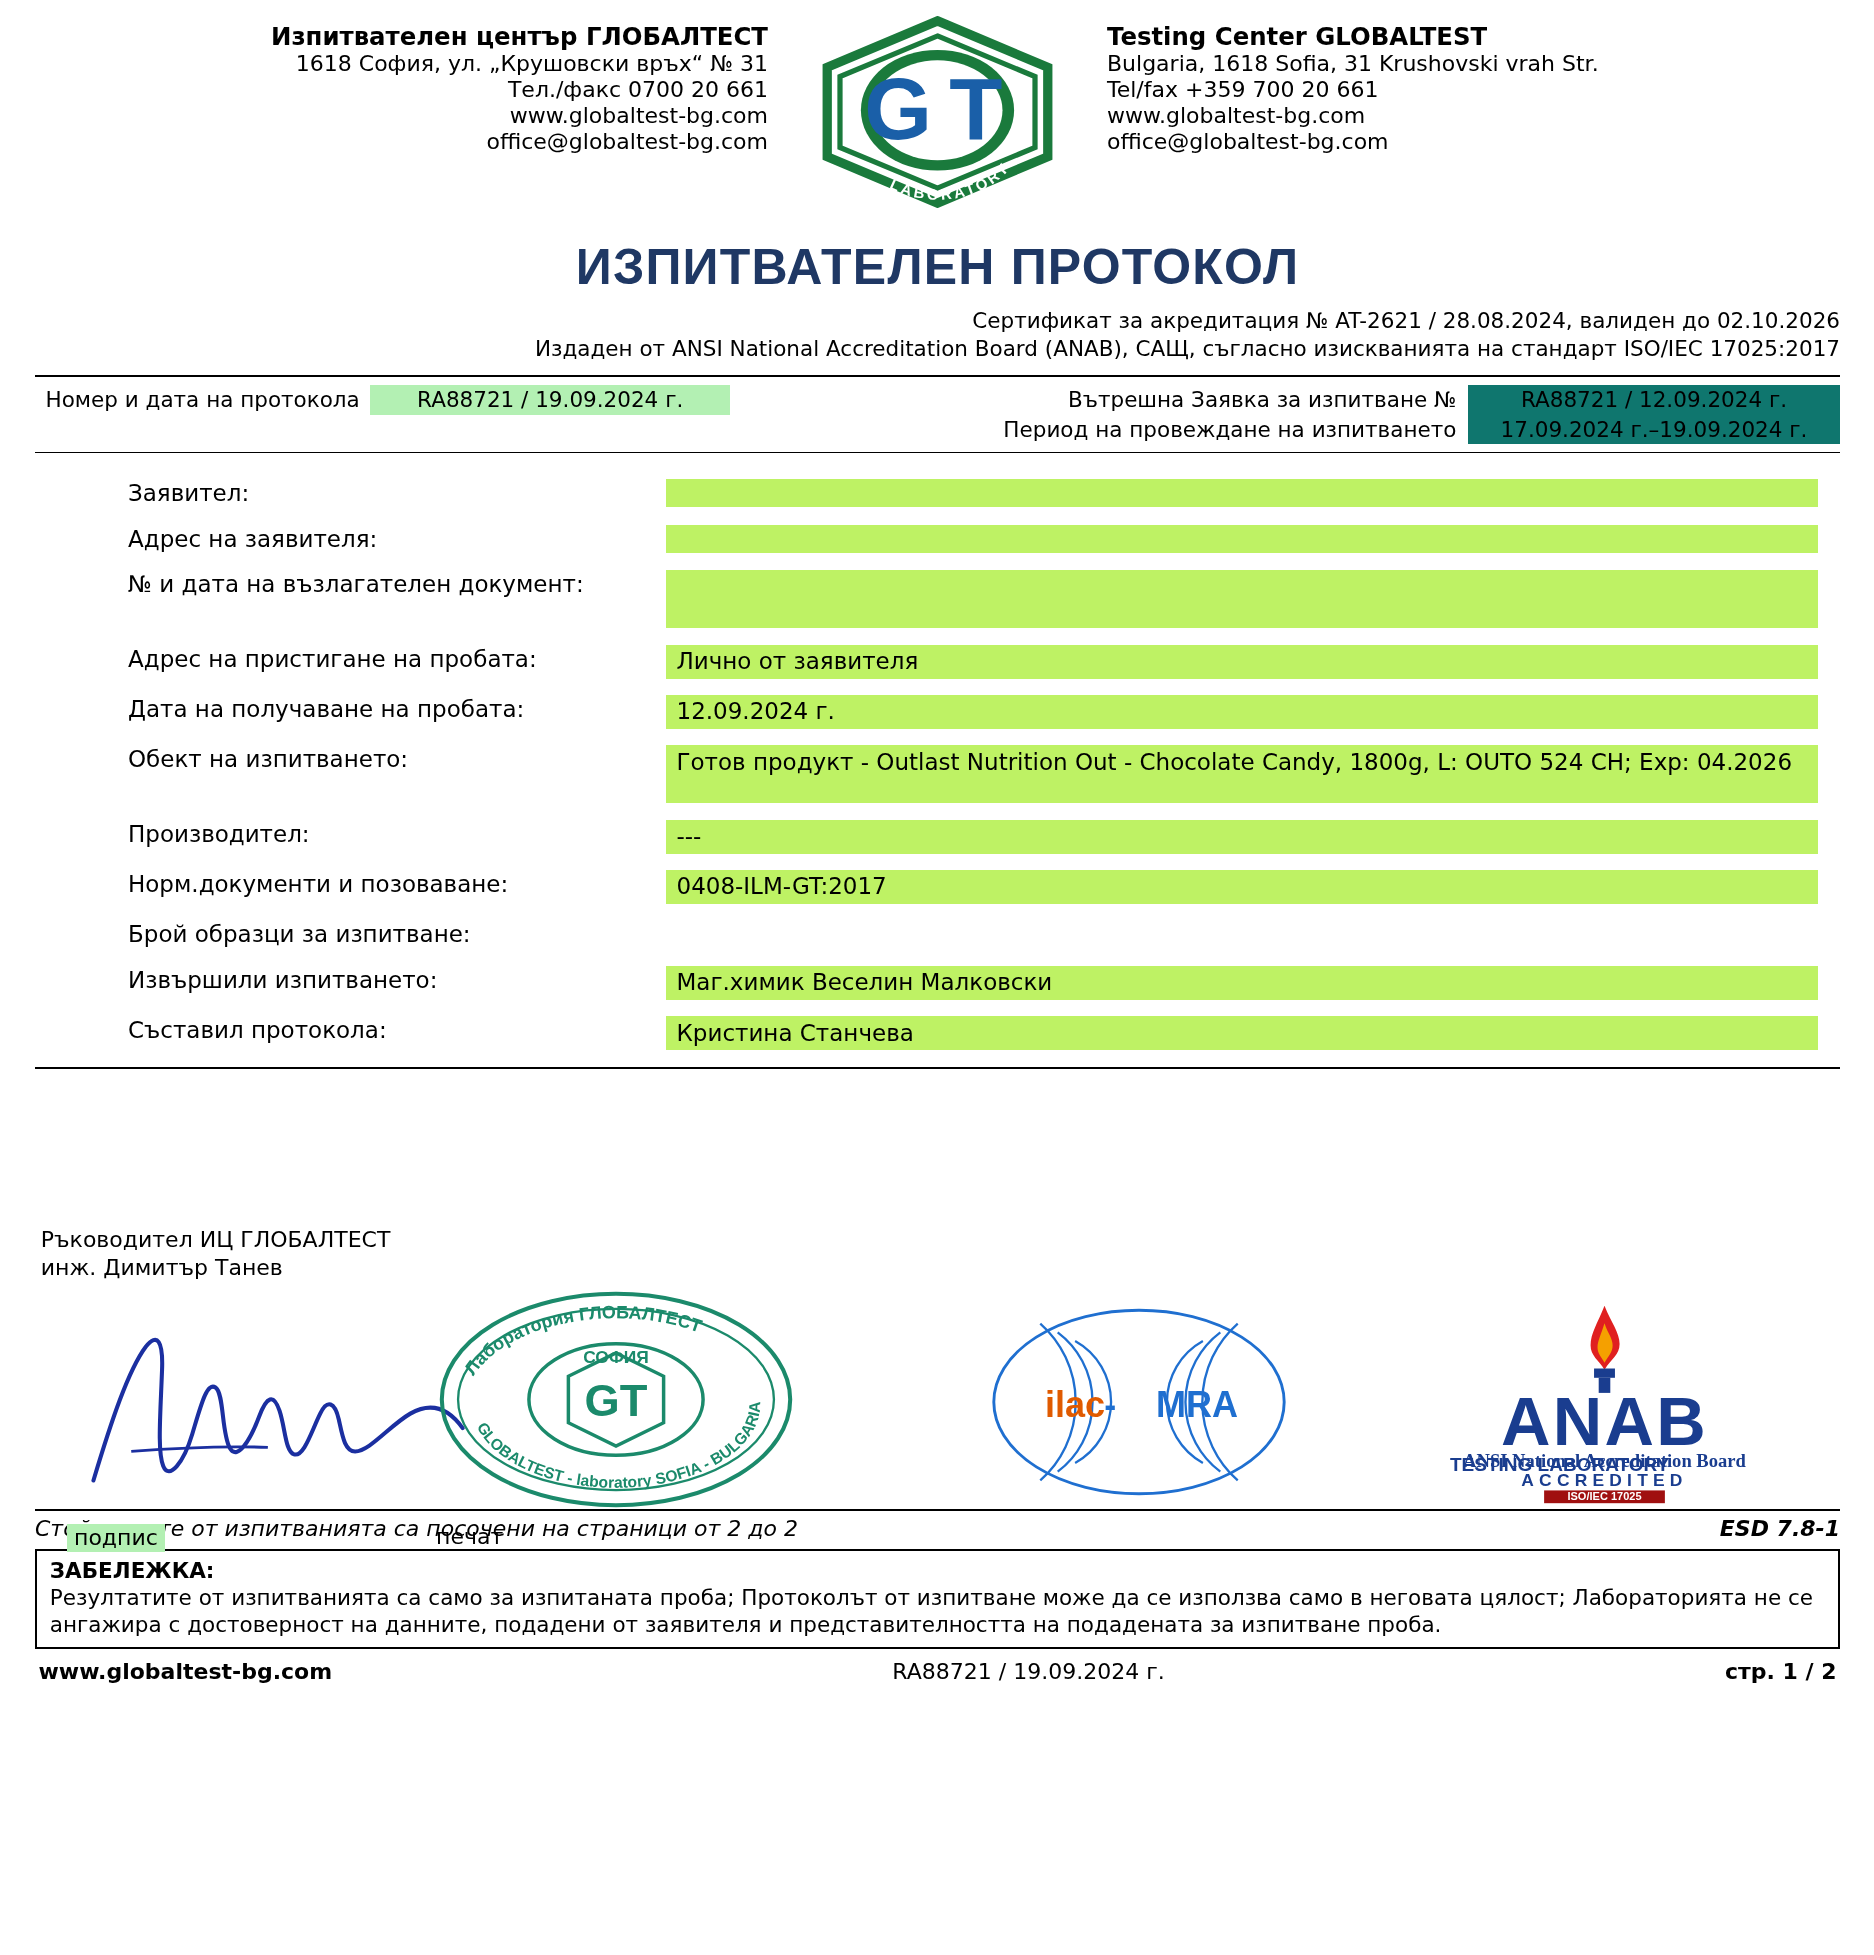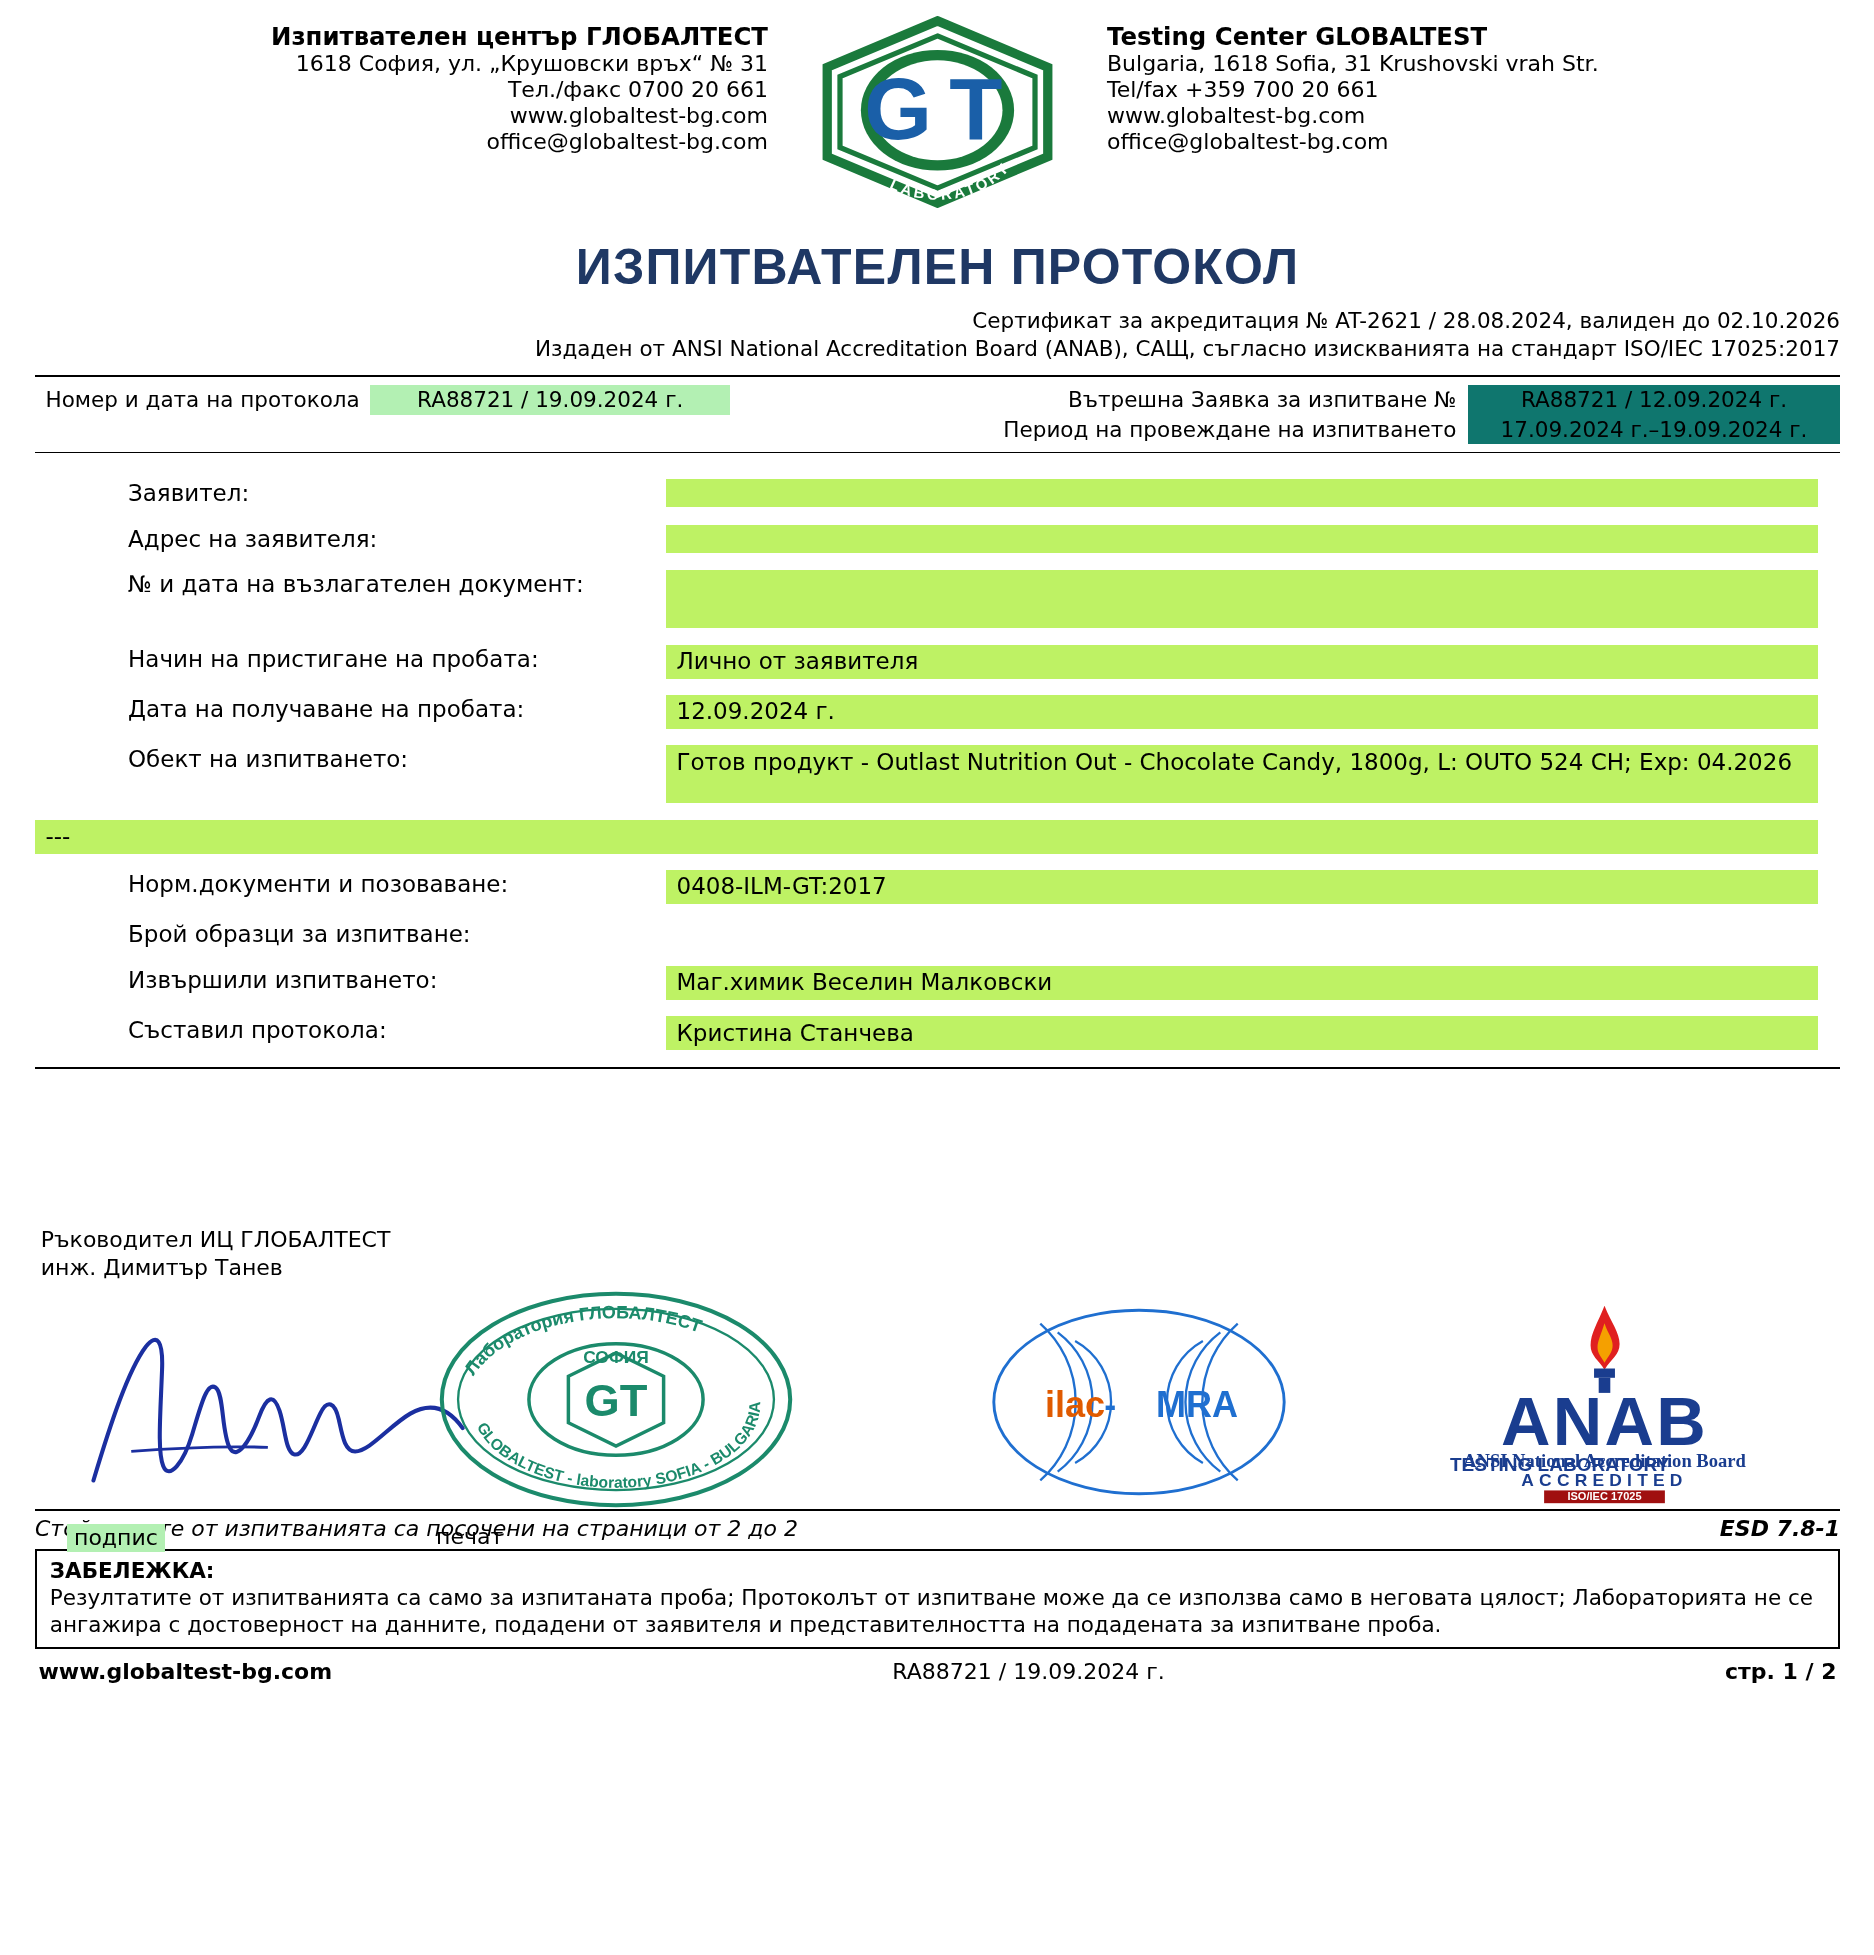--- a/index.html
+++ b/index.html
@@ -308,32 +308,33 @@
     </div>
     <div class="frow">
       <div class="flabel">Адрес на заявителя:</div>
       <div class="fvalue"></div>
     </div>
     <div class="frow tall">
       <div class="flabel">№ и дата на възлагателен документ:</div>
       <div class="fvalue"></div>
     </div>
     <div class="frow">
-      <div class="flabel">Начин на пристигане на пробата:</div>
+      <div class="flabel">Адрес на пристигане на пробата:</div>
       <div class="fvalue">Лично от заявителя</div>
     </div>
     <div class="frow">
       <div class="flabel">Дата на получаване на пробата:</div>
       <div class="fvalue">12.09.2024 г.</div>
     </div>
     <div class="frow tall">
       <div class="flabel">Обект на изпитването:</div>
       <div class="fvalue">Готов продукт - Outlast Nutrition Out - Chocolate Candy, 1800g, L: OUTO 524 CH; Exp: 04.2026</div>
     </div>
     <div class="frow">
+      <div class="flabel">Производител:</div>
       <div class="fvalue">---</div>
     </div>
     <div class="frow">
       <div class="flabel">Норм.документи и позоваване:</div>
       <div class="fvalue">0408-ILM-GT:2017</div>
     </div>
     <div class="frow">
       <div class="flabel">Брой образци за изпитване:</div>
     </div>
     <div class="frow">

